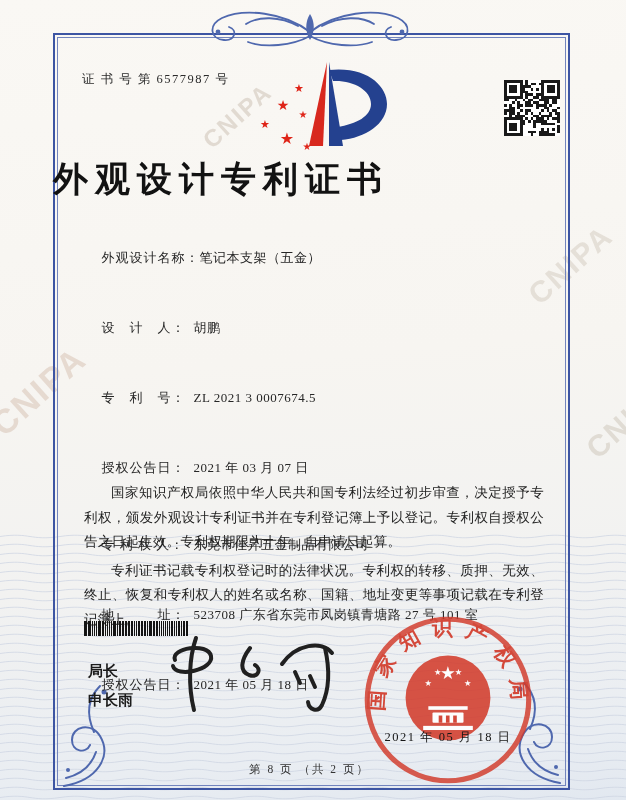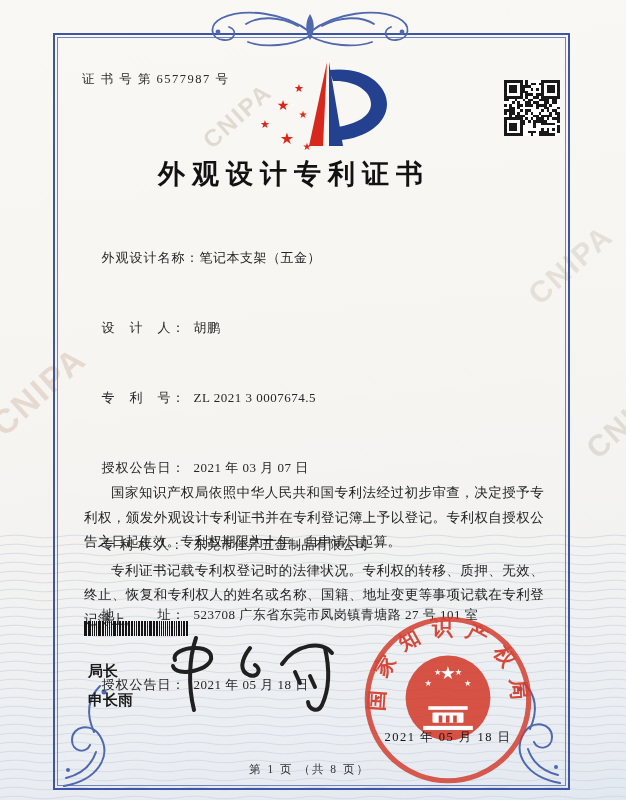--- a/index.html
+++ b/index.html
@@ -24,21 +24,21 @@
   }
   .cert-border::after{
     content:"";position:absolute;inset:2px;border:1px solid #7284bd;
   }
   .abs{position:absolute;z-index:3;}
   .cert-number{left:82px;top:71px;font-size:12.5px;letter-spacing:1.5px;color:#2b2b2b;}
   .qr{left:504px;top:80px;width:56px;height:56px;display:grid;
       grid-template-columns:repeat(21,1fr);grid-template-rows:repeat(21,1fr);background:#fff;}
   .qr div{background:#fff;} .qr div.on{background:#191919;}
   .logo{left:243px;top:58px;}
-  .title{left:53px;top:156px;width:482px;text-align:center;font-size:27px;font-weight:700;
+  .title{left:53px;top:156px;width:482px;font-size:35px;font-weight:700;
          letter-spacing:7px;color:#121212;}
   .fields{left:82px;top:231px;width:468px;font-size:13px;color:#262626;}
   .field{position:relative;line-height:18px;margin-bottom:16px;white-space:pre;}
   .field.gap-lg{margin-bottom:23px;}
   .field .lbl{display:inline-block;min-width:92px;letter-spacing:1px;}
   .field .val{letter-spacing:.5px;}
   .grant-pair{position:absolute;left:248px;top:0;white-space:pre;}
   .paras{left:80px;top:477px;width:468px;font-size:13.5px;line-height:24.5px;
          text-align:justify;color:#1f1f1f;}
   .paras p{margin:4px;text-indent:2em;letter-spacing:.3px;}
@@ -681,15 +681,15 @@
       <g fill="#d23b2b">
         <rect x="76" y="101" width="3.5" height="7"></rect>
         <rect x="83" y="101" width="3.5" height="7"></rect>
         <rect x="90" y="101" width="3.5" height="7"></rect>
       </g>
     </g>
   </svg>
 
   <div class="abs seal-date">2021 年 05 月 18 日</div>
 
-  <div class="abs footer">第 1 页 （共 8 页）</div>
+  <div class="abs footer">第 8 页 （共 2 页）</div>
 
 </div>
 
 </body></html>

